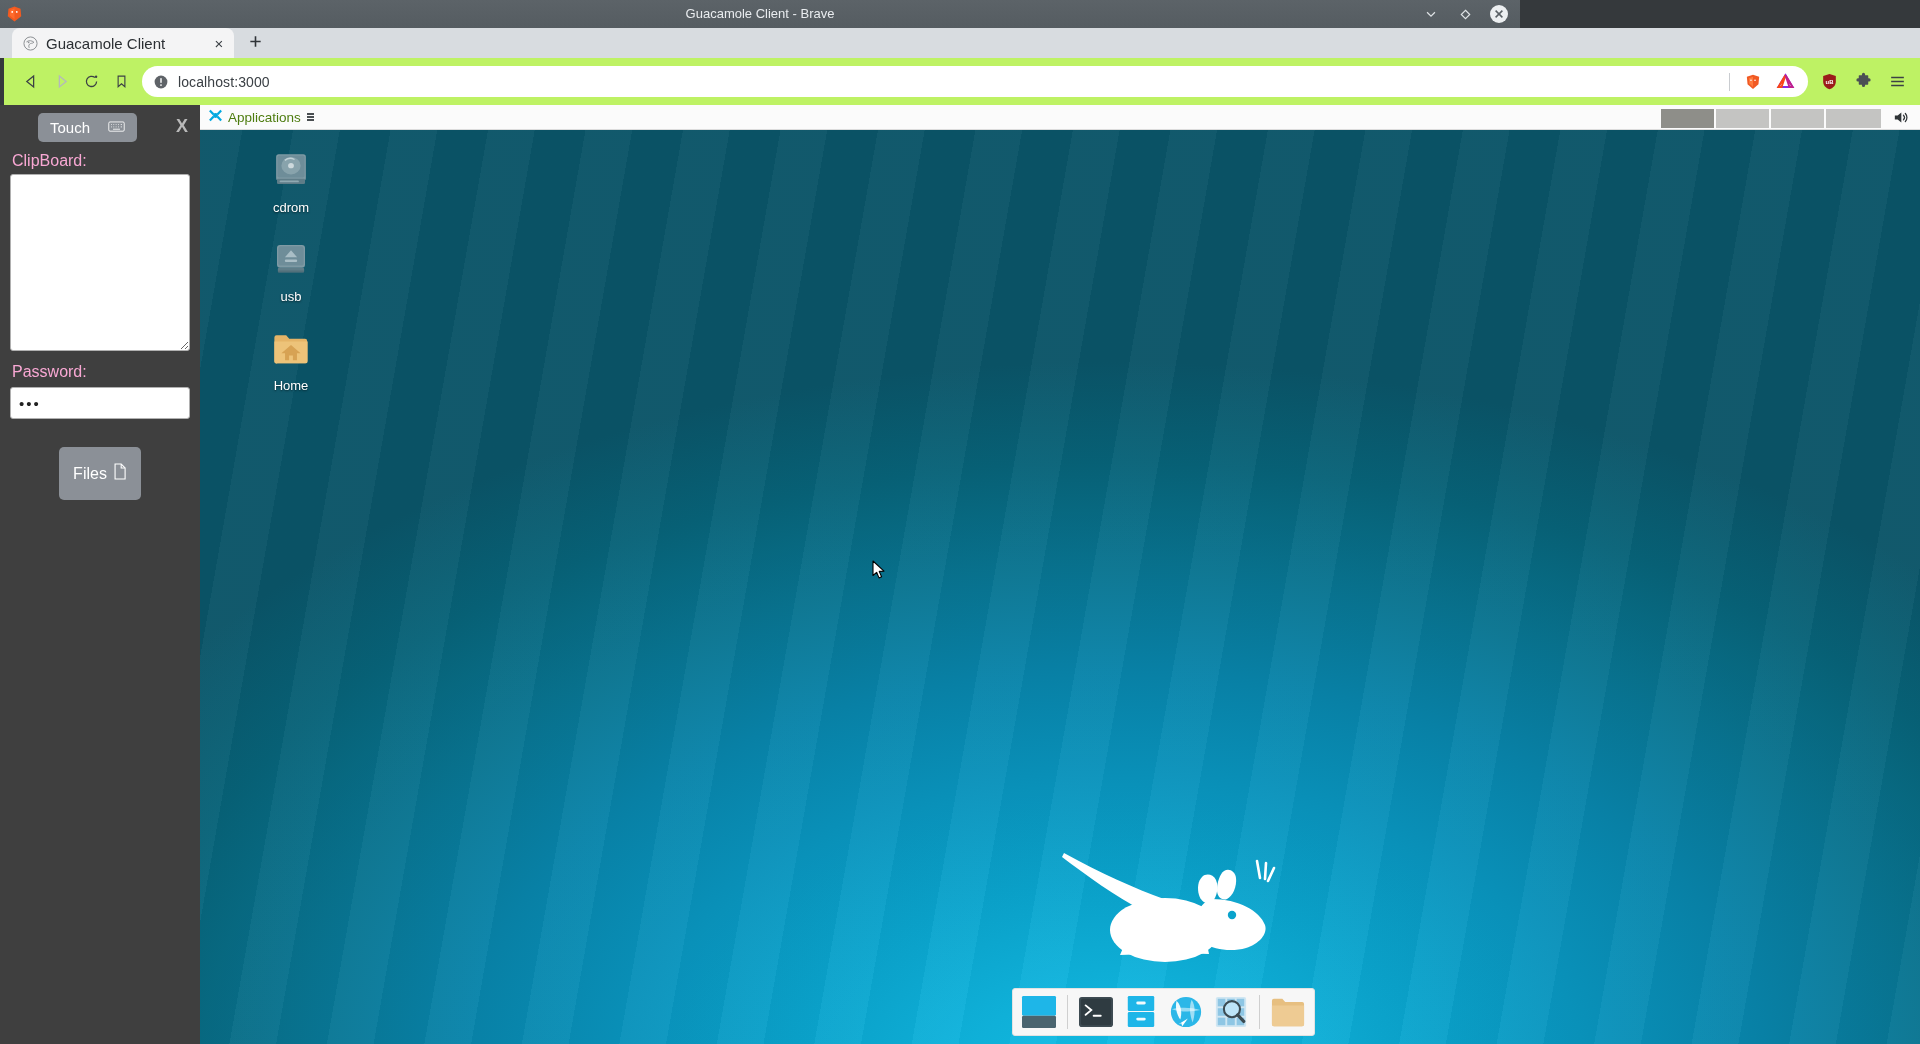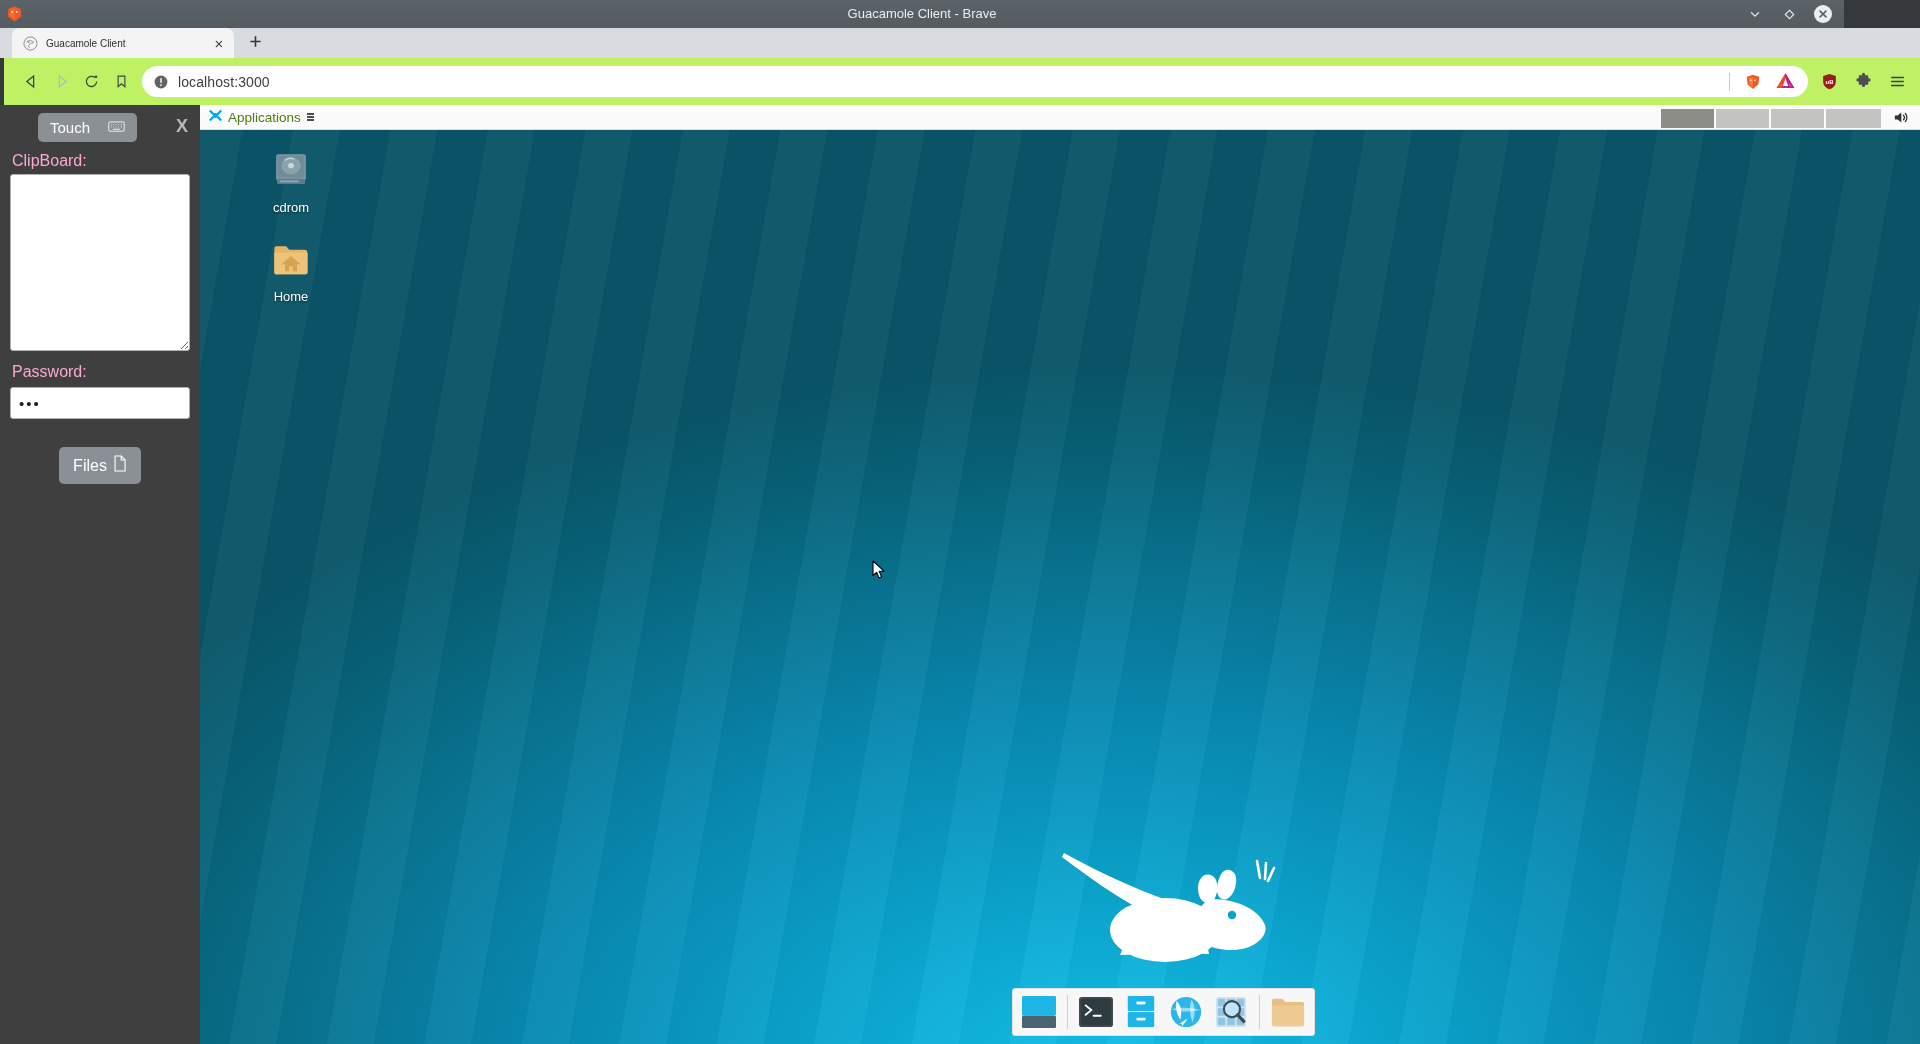--- a/index.html
+++ b/index.html
@@ -5,21 +5,21 @@
   * { box-sizing: border-box; margin: 0; padding: 0; }
   html, body {
     width: 1920px; height: 1044px;
     overflow: hidden;
     font-family: "Liberation Sans", sans-serif;
     background: #35393c;
   }
 
   
   #titlebar {
-    position: absolute; top: 0; left: 0; width: 1844px; height: 28px;
+    position: absolute; top: 0; left: 0; width: 1520px; height: 28px;
     background: linear-gradient(to bottom, #5c6368, #555c61);
     display: flex; align-items: center;
   }
   #brave-logo-icon {
     width: 20px; height: 20px; margin-left: 4px; flex: 0 0 auto;
     display: flex; align-items: center; justify-content: center;
   }
   #titlebar-title {
     position: absolute; left: 0; right: 0; text-align: center;
     color: #e9ecef; font-size: 13px; line-height: 28px;
@@ -45,21 +45,21 @@
   #tab-guacamole {
     margin-left: 12px; width: 222px; height: 30px;
     background: #f4f4f5; border-radius: 8px 8px 0 0;
     display: flex; align-items: center; padding: 0 6px 0 10px; gap: 8px;
   }
   #tab-favicon {
     width: 16px; height: 16px; flex: 0 0 auto;
     display: flex; align-items: center; justify-content: center;
   }
   #tab-title {
-    flex: 1 1 auto; font-size: 10px; color: #2b2f33;
+    flex: 1 1 auto; font-size: 15px; color: #2b2f33;
     white-space: nowrap; overflow: hidden; text-overflow: ellipsis;
   }
   #tab-close-icon {
     width: 18px; height: 18px; flex: 0 0 auto;
     display: flex; align-items: center; justify-content: center;
     color: #3a3f44; font-size: 15px; line-height: 1;
   }
   #new-tab-button {
     width: 30px; height: 30px; margin-left: 6px; margin-bottom: 2px;
     display: flex; align-items: center; justify-content: center;
@@ -135,21 +135,21 @@
   #password-input {
     width: 180px; height: 32px; margin-top: 2px;
     background: #ffffff; border: 1px solid #b0b0b0; border-radius: 3px;
     font-family: "Liberation Sans", sans-serif; font-size: 15px;
     padding: 0 8px; letter-spacing: 2px; color: #222;
   }
   #files-button-wrap { text-align: center; margin-top: 28px; }
   #files-button {
     background: #8b9097; color: #ffffff;
     border: none; border-radius: 5px;
-    padding: 8px 14px; font-size: 16px;
+    padding: 16px 14px; font-size: 16px;
     font-family: "Liberation Sans", sans-serif;
     display: inline-flex; align-items: center; gap: 6px;
   }
 
   
   #remote-desktop {
     position: absolute; left: 200px; top: 0; width: 1720px; height: 939px;
     overflow: hidden;
   }
   #xfce-wallpaper {
@@ -469,20 +469,33 @@
             <ellipse cx="24" cy="19" rx="11" ry="10" fill="#88a3ac"></ellipse>
             <ellipse cx="24" cy="19" rx="3.3" ry="3" fill="#cdd9dd"></ellipse>
             <path d="M17 13 a9.5 9 0 0 1 11 -1" fill="none" stroke="#c2d2d7" stroke-width="1.6"></path>
             <rect x="8" y="34" width="32" height="6" rx="1.5" fill="#5f7d88"></rect>
             <rect x="11" y="36" width="22" height="2" rx="1" fill="#8fa9b2"></rect>
           </svg>
         </span>
         <span class="dlabel">cdrom</span>
       </div>
 
+      <div class="desktop-icon">
+        <span class="glyph">
+          <svg width="42" height="42" viewBox="0 0 48 48">
+            <rect x="8" y="8" width="32" height="26" rx="3.5" fill="#7f9aa4"></rect>
+            <rect x="9.5" y="9.5" width="29" height="22" rx="2.5" fill="#6e8d99"></rect>
+            <path d="M24 14 L31 22 H17 Z" fill="#a9bec6"></path>
+            <rect x="17" y="24.5" width="14" height="3" rx="1.2" fill="#a9bec6"></rect>
+            <rect x="9" y="34" width="30" height="5" rx="1.5" fill="#5f7d88"></rect>
+            <rect x="9" y="37" width="30" height="2.5" rx="1" fill="#52707b"></rect>
+          </svg>
+        </span>
+        <span class="dlabel">usb</span>
+      </div>
 
 
       <div class="desktop-icon">
         <span class="glyph">
           <svg width="42" height="42" viewBox="0 0 48 48">
             <path d="M5 12a2.5 2.5 0 0 1 2.5-2.5h11l3.5 4h18a2.5 2.5 0 0 1 2.5 2.5v23a2.5 2.5 0 0 1-2.5 2.5h-32A2.5 2.5 0 0 1 5 39Z" fill="#e5b467"></path>
             <path d="M5 16.5h38V39a2.5 2.5 0 0 1-2.5 2.5h-32A2.5 2.5 0 0 1 5 39Z" fill="#edc379"></path>
             <path d="M24 20.5 L35 30 h-4.2v8h-4.6v-5.4h-4.4V38h-4.6v-8H13Z" fill="#d7a253"></path>
           </svg>
         </span>

